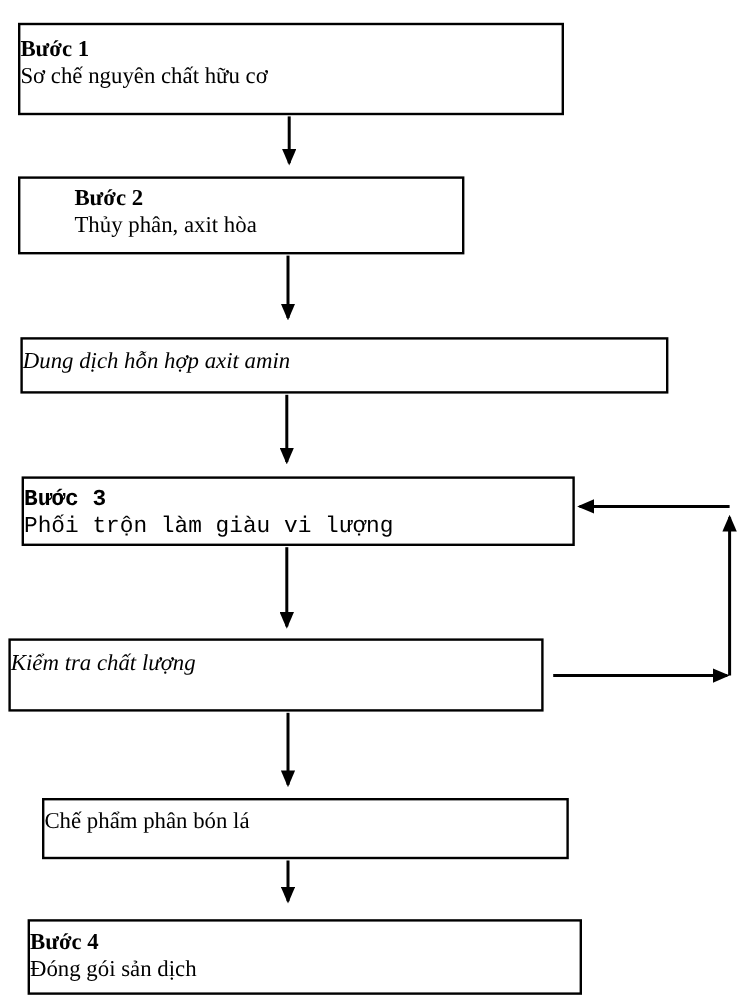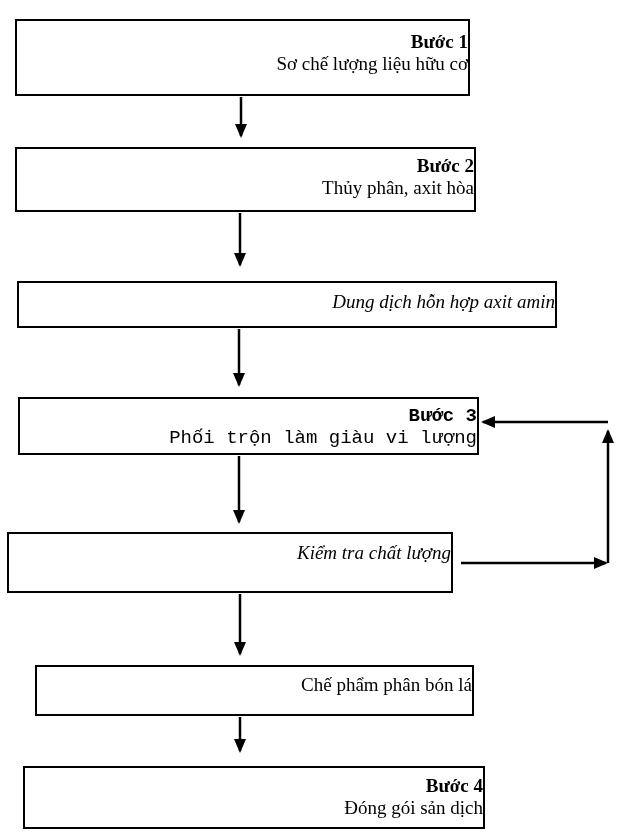--- a/index.html
+++ b/index.html
@@ -14,31 +14,31 @@
     background: #ffffff;
     font-family: "Liberation Serif", "DejaVu Serif", serif;
     color: #000000;
     overflow: hidden;
   }
   .box {
     position: absolute;
     box-sizing: border-box;
     border: 2px solid #000000;
     background: #ffffff;
-    text-align: right;
+    text-align: left;
     font-size: 19px;
     line-height: 22px;
     padding-top: 8px;
   }
   .box-title { font-weight: bold; }
   .box-text  { font-weight: normal; }
 
   
   .b1 { left: 15px;  top: 19px;  width: 455px; height: 77px; padding-top: 10px; }
-  .b2 { left: 15px;  top: 147px; width: 461px; height: 65px; padding-top: 6px; }
+  .b2 { left: 15px;  top: 147px; width: 372px; height: 65px; padding-top: 6px; padding-left: 45px; }
   .b3 { left: 17px;  top: 281px; width: 540px; height: 47px; font-style: italic; }
   .b4 { left: 18px;  top: 397px; width: 461px; height: 58px; padding-top: 6px; font-family: Liberation Mono, monospace; }
   .b5 { left: 7px;  top: 532px; width: 446px; height: 61px; font-style: italic; }
   .b6 { left: 35px;  top: 665px; width: 439px; height: 51px; padding-top: 7px; }
   .b7 { left: 23px;  top: 766px; width: 462px; height: 63px; padding-top: 7px; }
 
   .arrow-layer {
     position: absolute;
     left: 0; top: 0;
     width: 623px;
@@ -66,21 +66,21 @@
       <line x1="240" y1="717" x2="240" y2="751" marker-end="url(#ah)"></line>
 
       <line x1="461" y1="563" x2="606" y2="563" marker-end="url(#ah)"></line>
       <line x1="608" y1="563" x2="608" y2="431" marker-end="url(#ah)"></line>
       <line x1="608" y1="422" x2="483" y2="422" marker-end="url(#ah)"></line>
     </g>
   </svg>
 
   <div class="box b1">
     <div class="box-title">Bước 1</div>
-    <div class="box-text">Sơ chế lượng liệu hữu cơ</div>
+    <div class="box-text">Sơ chế nguyên chất hữu cơ</div>
   </div>
 
   <div class="box b2">
     <div class="box-title">Bước 2</div>
     <div class="box-text">Thủy phân, axit hòa</div>
   </div>
 
   <div class="box b3">
     <div class="box-text">Dung dịch hỗn hợp axit amin</div>
   </div>

